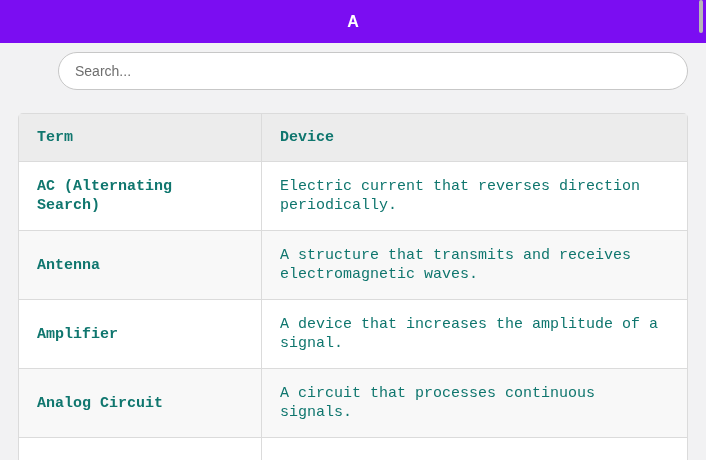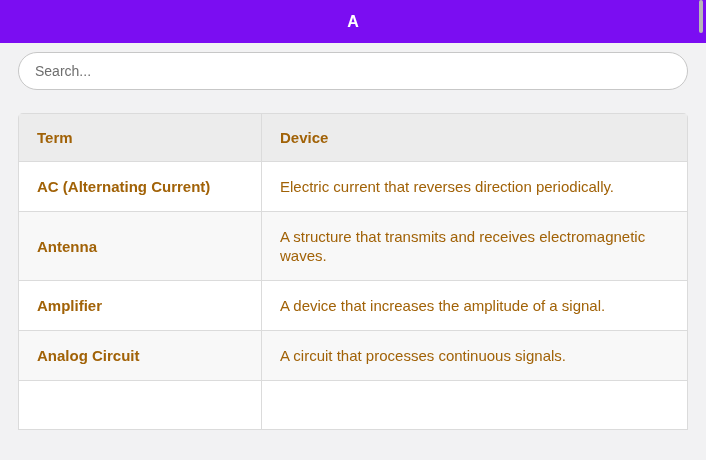--- a/index.html
+++ b/index.html
@@ -21,20 +21,21 @@
   }
   .app-header .title {
     color: #FFFFFF;
     font-size: 16px;
     font-weight: bold;
   }
 
   
   .search-wrap {
     padding: 9px 18px 0 18px;
+    margin-left: 40px;
   }
   .search-input {
     width: 100%;
     height: 38px;
     background: #FFFFFF;
     border: 1.5px solid #C7C7C7;
     border-radius: 19px;
     padding: 0 16px;
     font-size: 14px;
     font-family: "Liberation Sans", "DejaVu Sans", sans-serif;
@@ -57,21 +58,22 @@
     border-collapse: collapse;
     table-layout: fixed;
   }
   table.glossary th,
   table.glossary td {
     border: 1px solid #DBDBDB;
     vertical-align: middle;
     text-align: left;
     font-size: 15px;
     line-height: 19px;
-    color: #a16207;
+    color: #0f766e;
+    font-family: Liberation Mono, monospace;
   }
   table.glossary th {
     background: #ECECEC;
     font-weight: bold;
     padding: 14px 18px;
   }
   table.glossary td {
     padding: 15px 18px;
     background: #FFFFFF;
   }
@@ -112,21 +114,21 @@
         <col class="c-meaning">
       </colgroup>
     <thead>
       <tr>
         <th>Term</th>
         <th>Device</th>
       </tr>
     </thead>
     <tbody>
       <tr>
-        <td class="term">AC (Alternating Current)</td>
+        <td class="term">AC (Alternating Search)</td>
         <td class="meaning">Electric current that reverses direction periodically.</td>
       </tr>
       <tr>
         <td class="term">Antenna</td>
         <td class="meaning">A structure that transmits and receives electromagnetic waves.</td>
       </tr>
       <tr>
         <td class="term">Amplifier</td>
         <td class="meaning">A device that increases the amplitude of a signal.</td>
       </tr>

